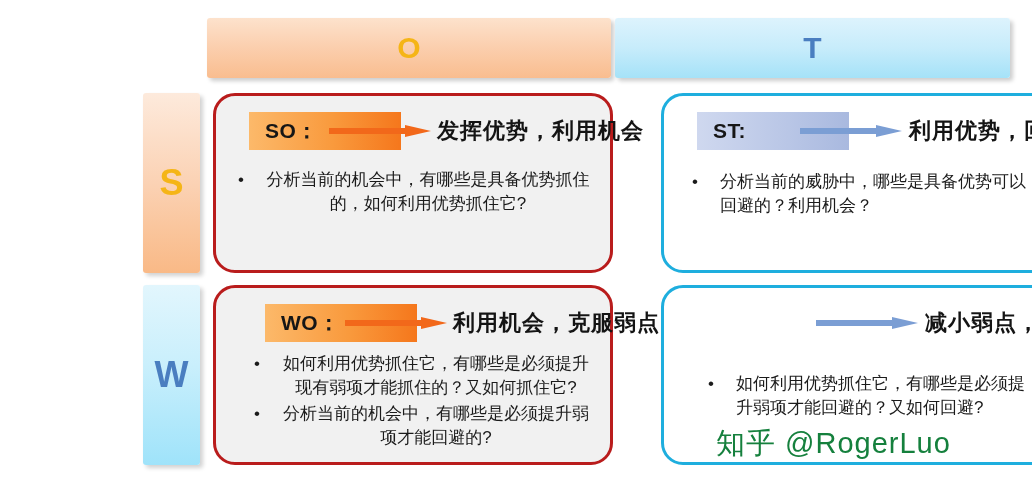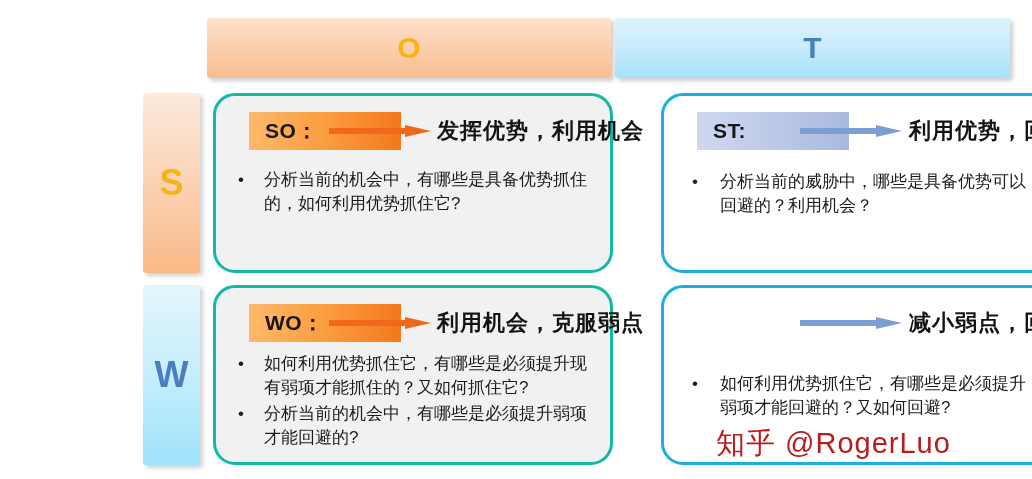--- a/index.html
+++ b/index.html
@@ -44,28 +44,28 @@
   .row-head.w{
     top:285px;height:180px;
     background:linear-gradient(to bottom,#e2f6fd 0%,#c9effc 45%,#9fe3fa 100%);
     color:#4a7ec0;
   }
 
   
   .cell{position:absolute;box-sizing:border-box;}
   .cell.left{
     left:213px;width:400px;
-    background:#f1f1f1;border:3px solid #14b8a6;border-radius:22px;
+    background:#f1f1f1;border:3px solid #b91c1c;border-radius:22px;text-align:center;
   }
   .cell.right{
     left:621px;width:392px;
     background:#ffffff;border:3px solid #1eaede;border-radius:22px;margin-left:40px;
   }
   .cell.r1{top:93px;height:180px;}
-  .cell.r2{top:285px;height:180px;}
+  .cell.r2{top:285px;height:180px;padding-left:16px;}
 
   
   .cell-head{position:relative;height:40px;margin:16px 0 0 0;}
   .tagbox{
     position:absolute;left:33px;top:0;height:38px;width:152px;
     display:flex;align-items:center;
     padding-left:16px;box-sizing:border-box;
     font-size:21px;font-weight:bold;color:#161616;letter-spacing:.5px;
   }
   .tagbox.orange{background:linear-gradient(to right,#fcb96a 0%,#f99a3d 55%,#f5771c 100%);}
@@ -108,21 +108,21 @@
   .right .body{padding-left:56px;padding-right:14px;}
   .right .body li .dot{left:-28px;}
   .so-body{margin-top:16px;}
   .st-body{margin-top:18px;}
   .wo-body{margin-top:8px;}
   .wt-body{margin-top:28px;}
 
   
   .watermark{
     position:absolute;left:716px;top:424px;
-    font-size:29px;color:#b91c1c;letter-spacing:1px;
+    font-size:29px;color:#15803d;letter-spacing:1px;
     white-space:nowrap;pointer-events:none;
   }
 </style>
 </head>
 <body>
 
 <div class="canvas">
 
   <div class="col-head o">
     <span>O</span>

